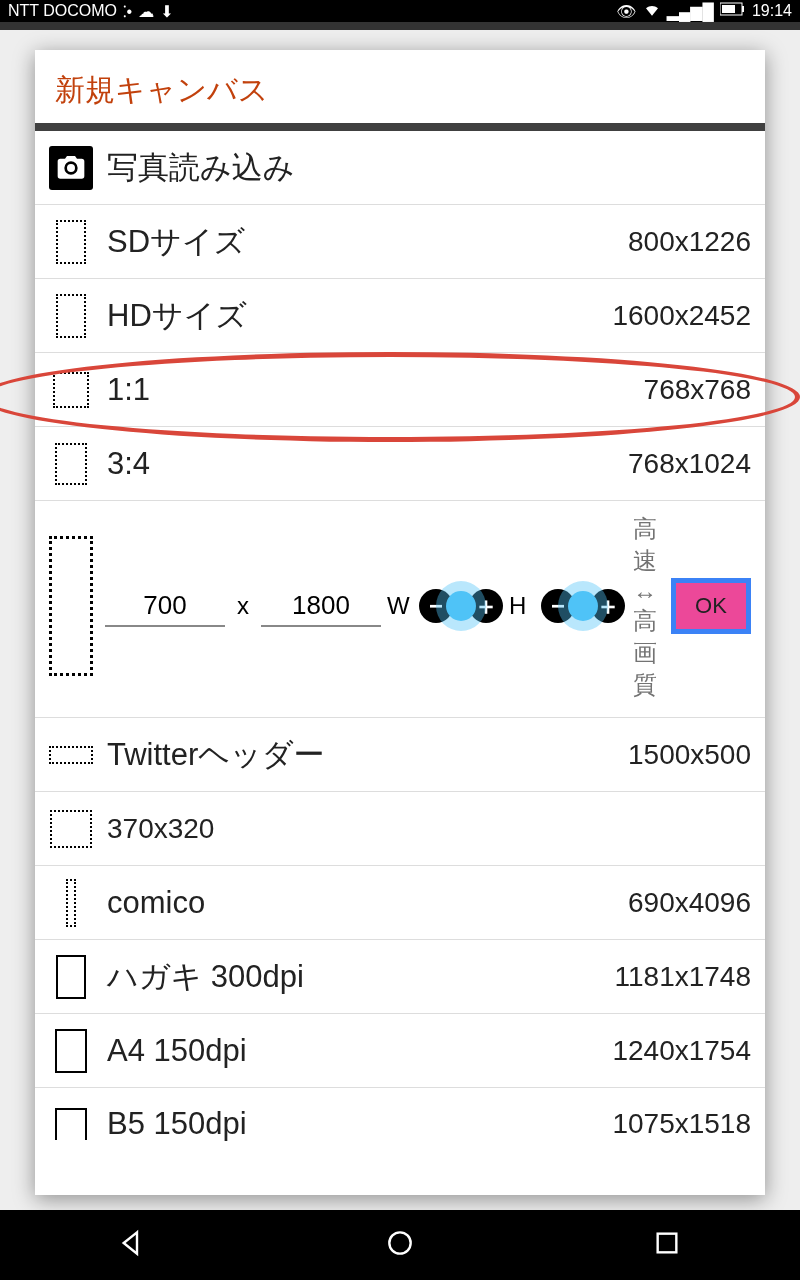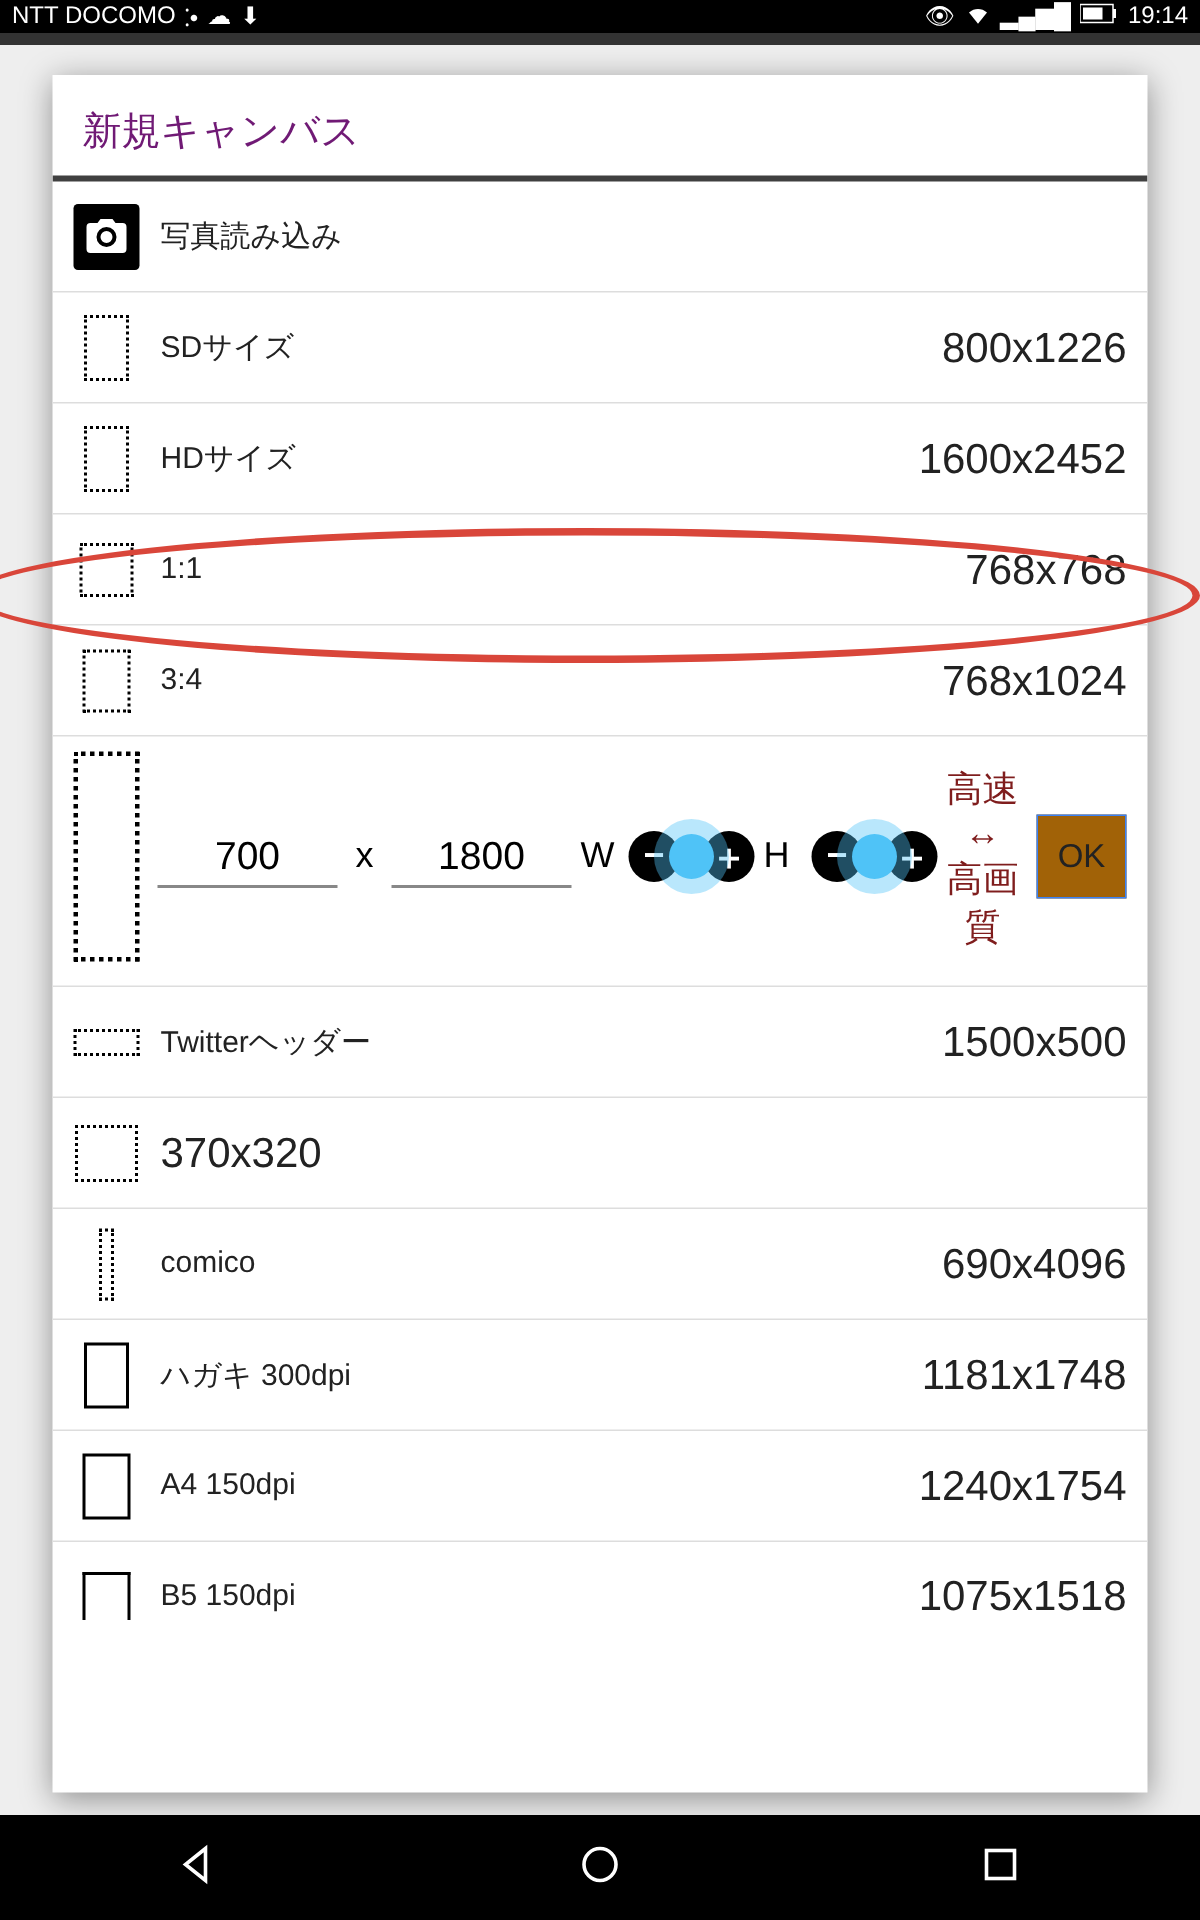--- a/index.html
+++ b/index.html
@@ -39,39 +39,39 @@
     right: 35px;
     bottom: 85px;
     background: #fff;
     box-shadow: 0 4px 20px rgba(0,0,0,0.4);
     display: flex;
     flex-direction: column;
     overflow: hidden;
   }
   .dialog-title {
     padding: 20px 20px 12px 20px;
-    color: #701a75;
-    font-size: 26px;
+    color: #c2410c;
+    font-size: 30px;
     font-weight: 400;
-    border-bottom: 4px solid #404040;
+    border-bottom: 8px solid #404040;
   }
   .dialog-body {
     flex: 1;
     overflow-y: hidden;
   }
   .item-row {
     display: flex;
     align-items: center;
     padding: 14px 14px;
     border-bottom: 1px solid #ddd;
     gap: 14px;
     min-height: 74px;
     position: relative;
   }
-  .item-label { font-size: 20px; color: #222; flex: 1; }
+  .item-label { font-size: 31px; color: #222; flex: 1; }
   .item-size { font-size: 28px; color: #222; }
   .icon-box {
     width: 44px;
     height: 44px;
     display: flex;
     align-items: center;
     justify-content: center;
     flex-shrink: 0;
   }
   .camera-icon {
@@ -129,26 +129,26 @@
   .slider-thumb {
     position: absolute;
     width: 30px;
     height: 30px;
     background: #4fc3f7;
     border-radius: 50%;
     top: 50%;
     transform: translate(-50%, -50%);
     box-shadow: 0 0 0 10px rgba(79,195,247,0.4);
   }
-  .quality-label { text-align: center; font-size: 24px; color: #7f1d1d; margin-top: 2px;}
+  .quality-label { text-align: center; font-size: 24px; color: #737373; margin-top: 2px;}
   .ok-btn {
-    width: 60px;
+    width: 80px;
     height: 56px;
-    background: #a16207;
-    border: 1px solid #3b82f6;
+    background: #ec4899;
+    border: 5px solid #3b82f6;
     display: flex;
     align-items: center;
     justify-content: center;
     font-size: 22px;
     color: #222;
     align-self: center;
   }
   .highlight-ellipse {
     position: absolute;
     border: 5px solid #d9463a;

